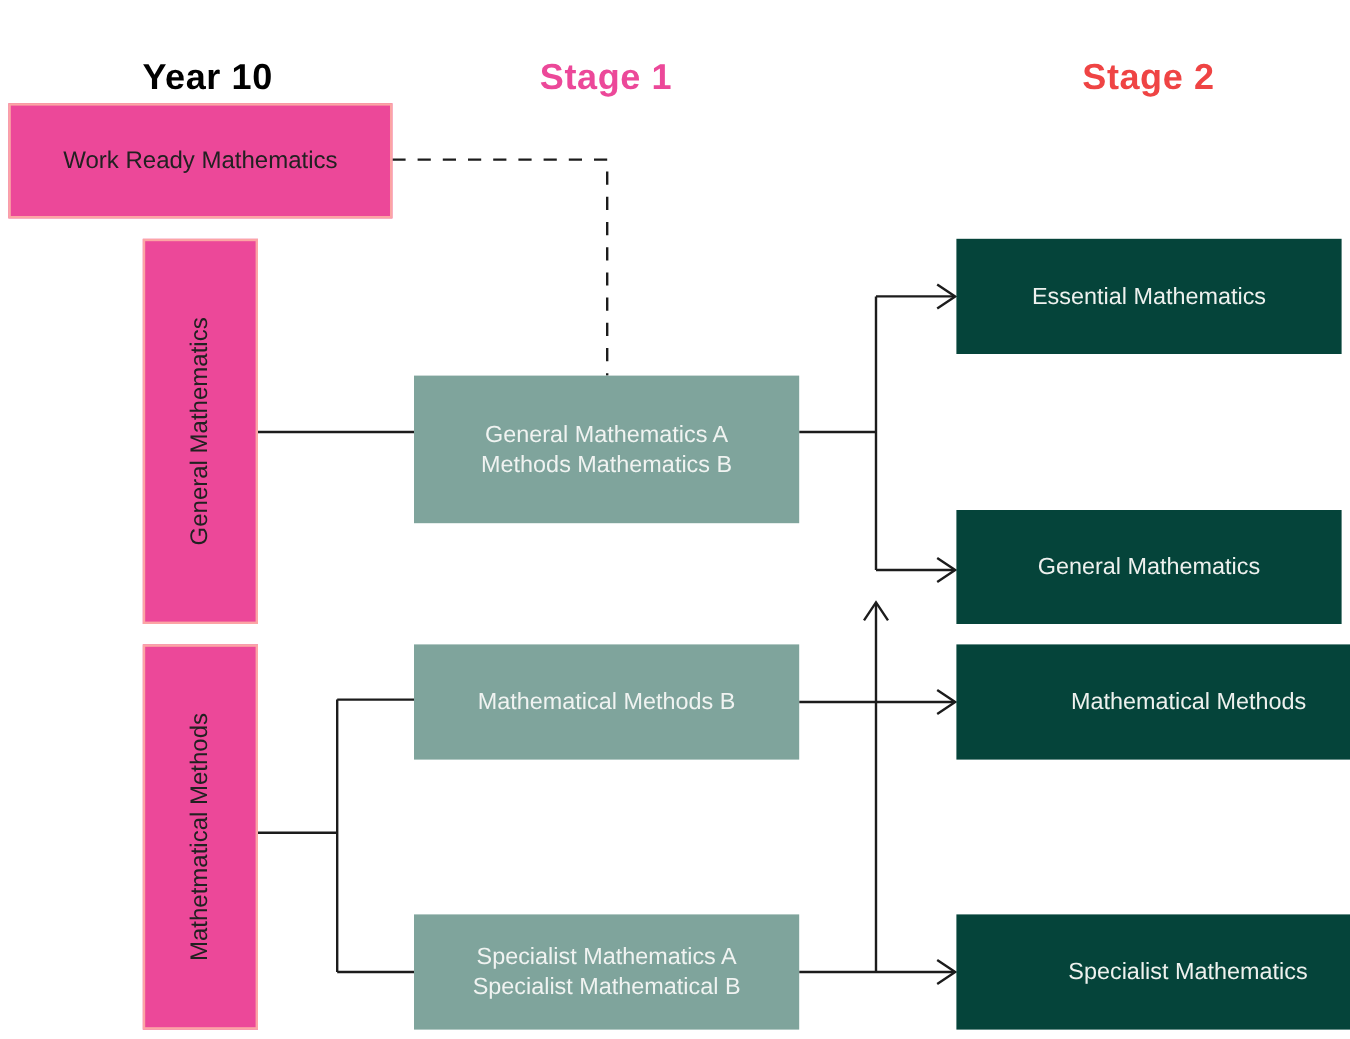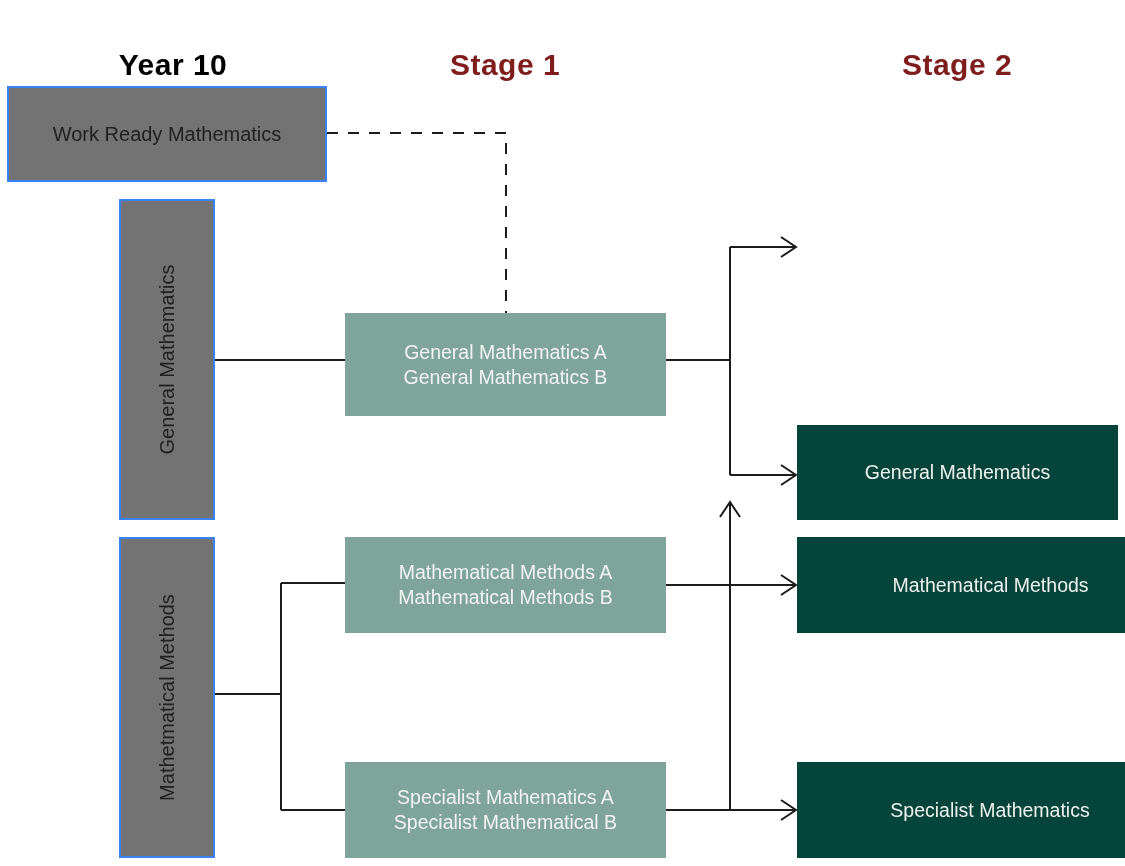--- a/index.html
+++ b/index.html
@@ -15,34 +15,34 @@
     position: absolute;
     top: 2px;
     width: 260px;
     text-align: center;
     font-size: 30px;
     font-weight: 700;
     letter-spacing: 0.5px;
     margin-top: 46px;
   }
   .hdr-year10 { left: 43px;  color: #000000; }
-  .hdr-stage1 { left: 375px; color: #7f1d1d; }
-  .hdr-stage2 { left: 827px; color: #7f1d1d; }
+  .hdr-stage1 { left: 375px; color: #ec4899; }
+  .hdr-stage2 { left: 827px; color: #ef4444; }
 
   .box {
     position: absolute;
     box-sizing: border-box;
     display: flex;
     align-items: center;
     justify-content: center;
     text-align: center;
   }
   .box--outline {
-    background: #737373;
-    border: 2px solid #3b82f6;
+    background: #ec4899;
+    border: 2px solid #fca5a5;
     color: #212121;
     font-size: 20px;
   }
   .box--sage {
     background: #7fa49c;
     color: #f0f3f1;
     font-size: 19.5px;
     line-height: 25px;
     flex-direction: column;
   }
@@ -54,21 +54,21 @@
   .vlabel {
     transform: rotate(-90deg);
     white-space: nowrap;
     font-size: 20px;
     color: #212121;
   }
   #work-ready   { left: 7px;   top: 86px;  width: 320px; height: 96px; }
   #y10-general  { left: 119px; top: 199px; width: 96px;  height: 321px; }
   #y10-methods  { left: 119px; top: 537px; width: 96px;  height: 321px; }
 
-  #s1-general    { left: 345px; top: 313px; width: 321px; height: 103px; }
+  #s1-general    { left: 345px; top: 313px; width: 321px; height: 123px; }
   #s1-methods    { left: 345px; top: 537px; width: 321px; height: 96px; }
   #s1-specialist { left: 345px; top: 762px; width: 321px; height: 96px; }
 
   #s2-essential  { left: 797px; top: 199px; width: 321px; height: 96px; }
   #s2-general    { left: 797px; top: 425px; width: 321px; height: 95px; }
   #s2-methods    { left: 797px; top: 537px; width: 355px; height: 96px; padding-left: 32px; }
   #s2-specialist { left: 797px; top: 762px; width: 386px; height: 96px; }
 
   svg.wires {
     position: absolute;
@@ -125,31 +125,33 @@
   </div>
   <div id="y10-general" class="box box--outline">
     <span class="vlabel">General Mathematics</span>
   </div>
   <div id="y10-methods" class="box box--outline">
     <span class="vlabel">Mathetmatical Methods</span>
   </div>
 
   <div id="s1-general" class="box box--sage">
     <span>General Mathematics A</span>
-    <span>General Mathematics B</span>
+    <span>Methods Mathematics B</span>
   </div>
   <div id="s1-methods" class="box box--sage">
-    <span>Mathematical Methods A</span>
     <span>Mathematical Methods B</span>
   </div>
   <div id="s1-specialist" class="box box--sage">
     <span>Specialist Mathematics A</span>
     <span>Specialist Mathematical B</span>
   </div>
 
+  <div id="s2-essential" class="box box--dark">
+    <span>Essential Mathematics</span>
+  </div>
   <div id="s2-general" class="box box--dark">
     <span>General Mathematics</span>
   </div>
   <div id="s2-methods" class="box box--dark">
     <span>Mathematical Methods</span>
   </div>
   <div id="s2-specialist" class="box box--dark">
     <span>Specialist Mathematics</span>
   </div>
 

